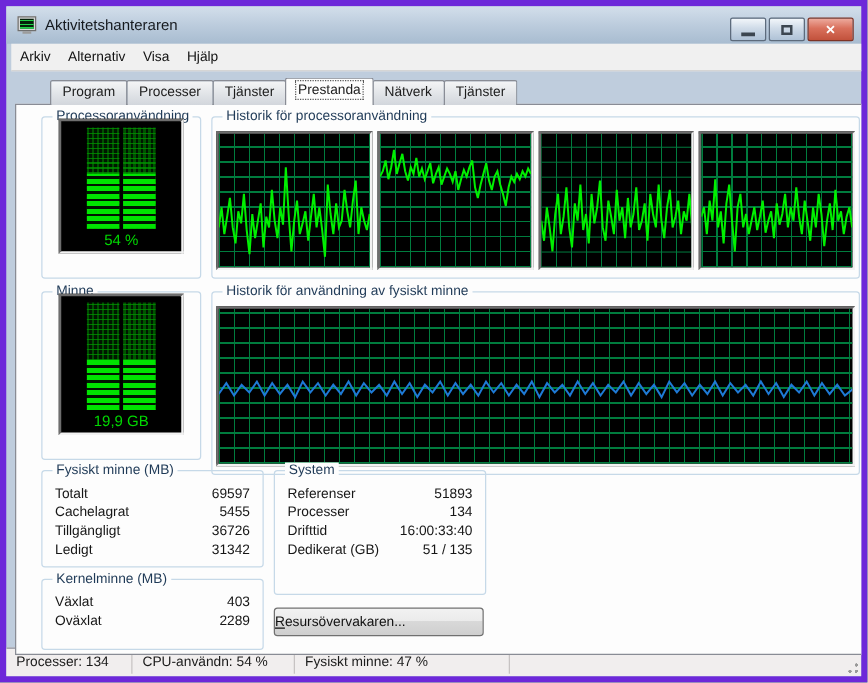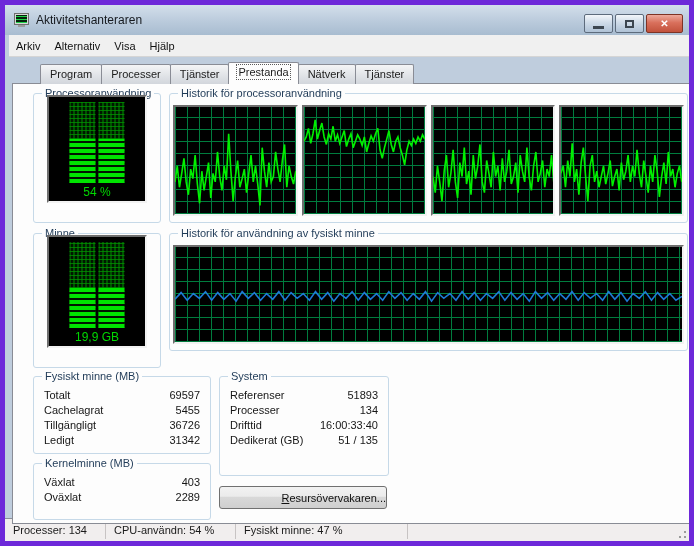--- a/index.html
+++ b/index.html
@@ -78,21 +78,21 @@
 
   
   .rows { padding:11px 10px 0; }
   .row { display:flex; justify-content:space-between; line-height:15px; }
   .row .lab { color:#161616; }
   .row .val { color:#161616; }
 
   .res-btn { position:absolute; left:206px; top:402px; width:168px; height:23px;
     border:1px solid #707070; border-radius:3px;
     background:linear-gradient(#f2f2f2,#ebebeb 45%,#d9d9d9 46%,#cfcfcf);
-    display:flex; align-items:center; justify-content:flex-end; color:#111; }
+    display:flex; align-items:center; justify-content:flex-start; color:#111; }
   .res-btn .btn-label { display:block; }
   .res-btn .btn-label::first-letter { text-decoration:underline; }
 
   
   .statusbar { position:absolute; left:0; bottom:0; width:100%; height:23px;
     background:#f1eeee; border-top:1px solid #8b8f9a; display:flex; align-items:center; }
   .status-cell { height:17px; line-height:17px; padding-left:8px; border-right:1px solid #c7c3c3; color:#1a1a1a; }
   .status-cell.c1 { width:101px; }
   .status-cell.c2 { width:130px; }
   .status-cell.c3 { width:172px; }
@@ -199,21 +199,21 @@
               <div class="meter-fill" style="height: 47%;"></div>
             </div>
           <div class="meter-col">
               <div class="meter-fill" style="height: 47%;"></div>
             </div>
         </div>
         <div class="meter-label">19,9 GB</div>
       </div>
     </div>
 
-    <div class="group" style="left:156px; top:149px; width:519px; height:118px;">
+    <div class="group" style="left:156px; top:149px; width:519px; height:147px;">
       <span class="legend">Historik för användning av fysiskt minne</span>
       <div class="graph-row">
         <div class="graph">
           <div class="grid"></div>
           <svg viewBox="0 0 100 100" preserveAspectRatio="none">
               <polyline points="0.00,55.00 1.20,48.00 2.41,56.00 3.61,49.00 4.82,54.00 6.02,47.00 7.23,56.00 8.43,48.00 9.64,55.00 10.84,49.00 12.05,57.00 13.25,47.00 14.46,54.00 15.66,48.00 16.87,56.00 18.07,49.00 19.28,55.00 20.48,47.00 21.69,56.00 22.89,48.00 24.10,54.00 25.30,49.00 26.51,56.00 27.71,47.00 28.92,55.00 30.12,48.00 31.33,57.00 32.53,49.00 33.73,54.00 34.94,47.00 36.14,56.00 37.35,48.00 38.55,55.00 39.76,49.00 40.96,56.00 42.17,47.00 43.37,54.00 44.58,48.00 45.78,56.00 46.99,49.00 48.19,55.00 49.40,47.00 50.60,57.00 51.81,48.00 53.01,54.00 54.22,49.00 55.42,56.00 56.63,47.00 57.83,55.00 59.04,48.00 60.24,56.00 61.45,49.00 62.65,54.00 63.86,47.00 65.06,56.00 66.27,48.00 67.47,55.00 68.67,49.00 69.88,57.00 71.08,47.00 72.29,54.00 73.49,48.00 74.70,56.00 75.90,49.00 77.11,55.00 78.31,47.00 79.52,56.00 80.72,48.00 81.93,54.00 83.13,49.00 84.34,56.00 85.54,47.00 86.75,55.00 87.95,48.00 89.16,57.00 90.36,49.00 91.57,54.00 92.77,47.00 93.98,56.00 95.18,48.00 96.39,55.00 97.59,49.00 98.80,56.00 100.00,52.00" fill="none" stroke="#1e7ad6" stroke-width="1.6" vector-effect="non-scaling-stroke"></polyline>
             </svg>
         </div>
       </div>
     </div>

